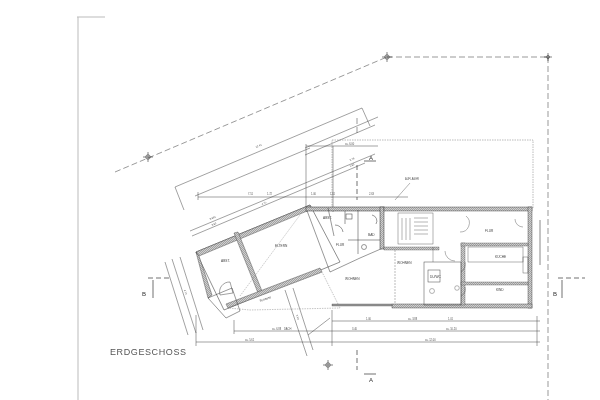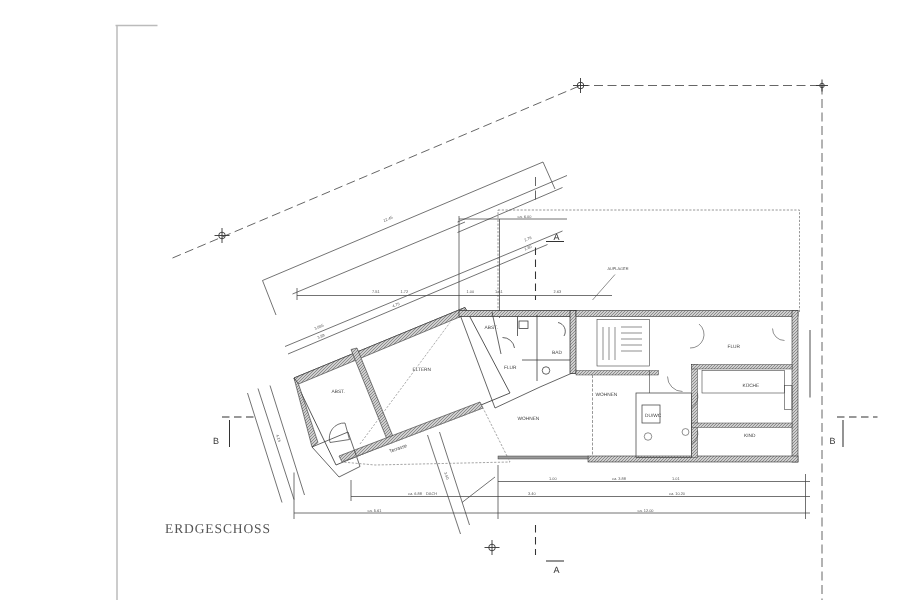--- a/index.html
+++ b/index.html
@@ -1,21 +1,21 @@
 <!DOCTYPE html>
 <html><head>
   <meta charset="utf-8">
   <style>
     html, body { margin: 0; padding: 0; background: #ffffff; }
     body { width: 600px; height: 400px; overflow: hidden; position: relative;
            font-family: "Liberation Sans", sans-serif; }
     #plan { position: absolute; left: 0; top: 0; width: 600px; height: 400px; }
     .caption {
       position: absolute; left: 110px; top: 347px;
-      font-family: Liberation Serif, serif; font-size: 9px; letter-spacing: 0.6px;
+      font-family: Liberation Sans, sans-serif; font-size: 9px; letter-spacing: 0.6px;
       color: #555;
     }
     svg text { font-family: "Liberation Sans", sans-serif; fill: #444; }
     .room { font-size: 3.2px; }
     .dim { font-size: 2.6px; fill: #555; }
     .sec { font-size: 6px; fill: #333; }
   </style>
 </head>
 <body>
 

